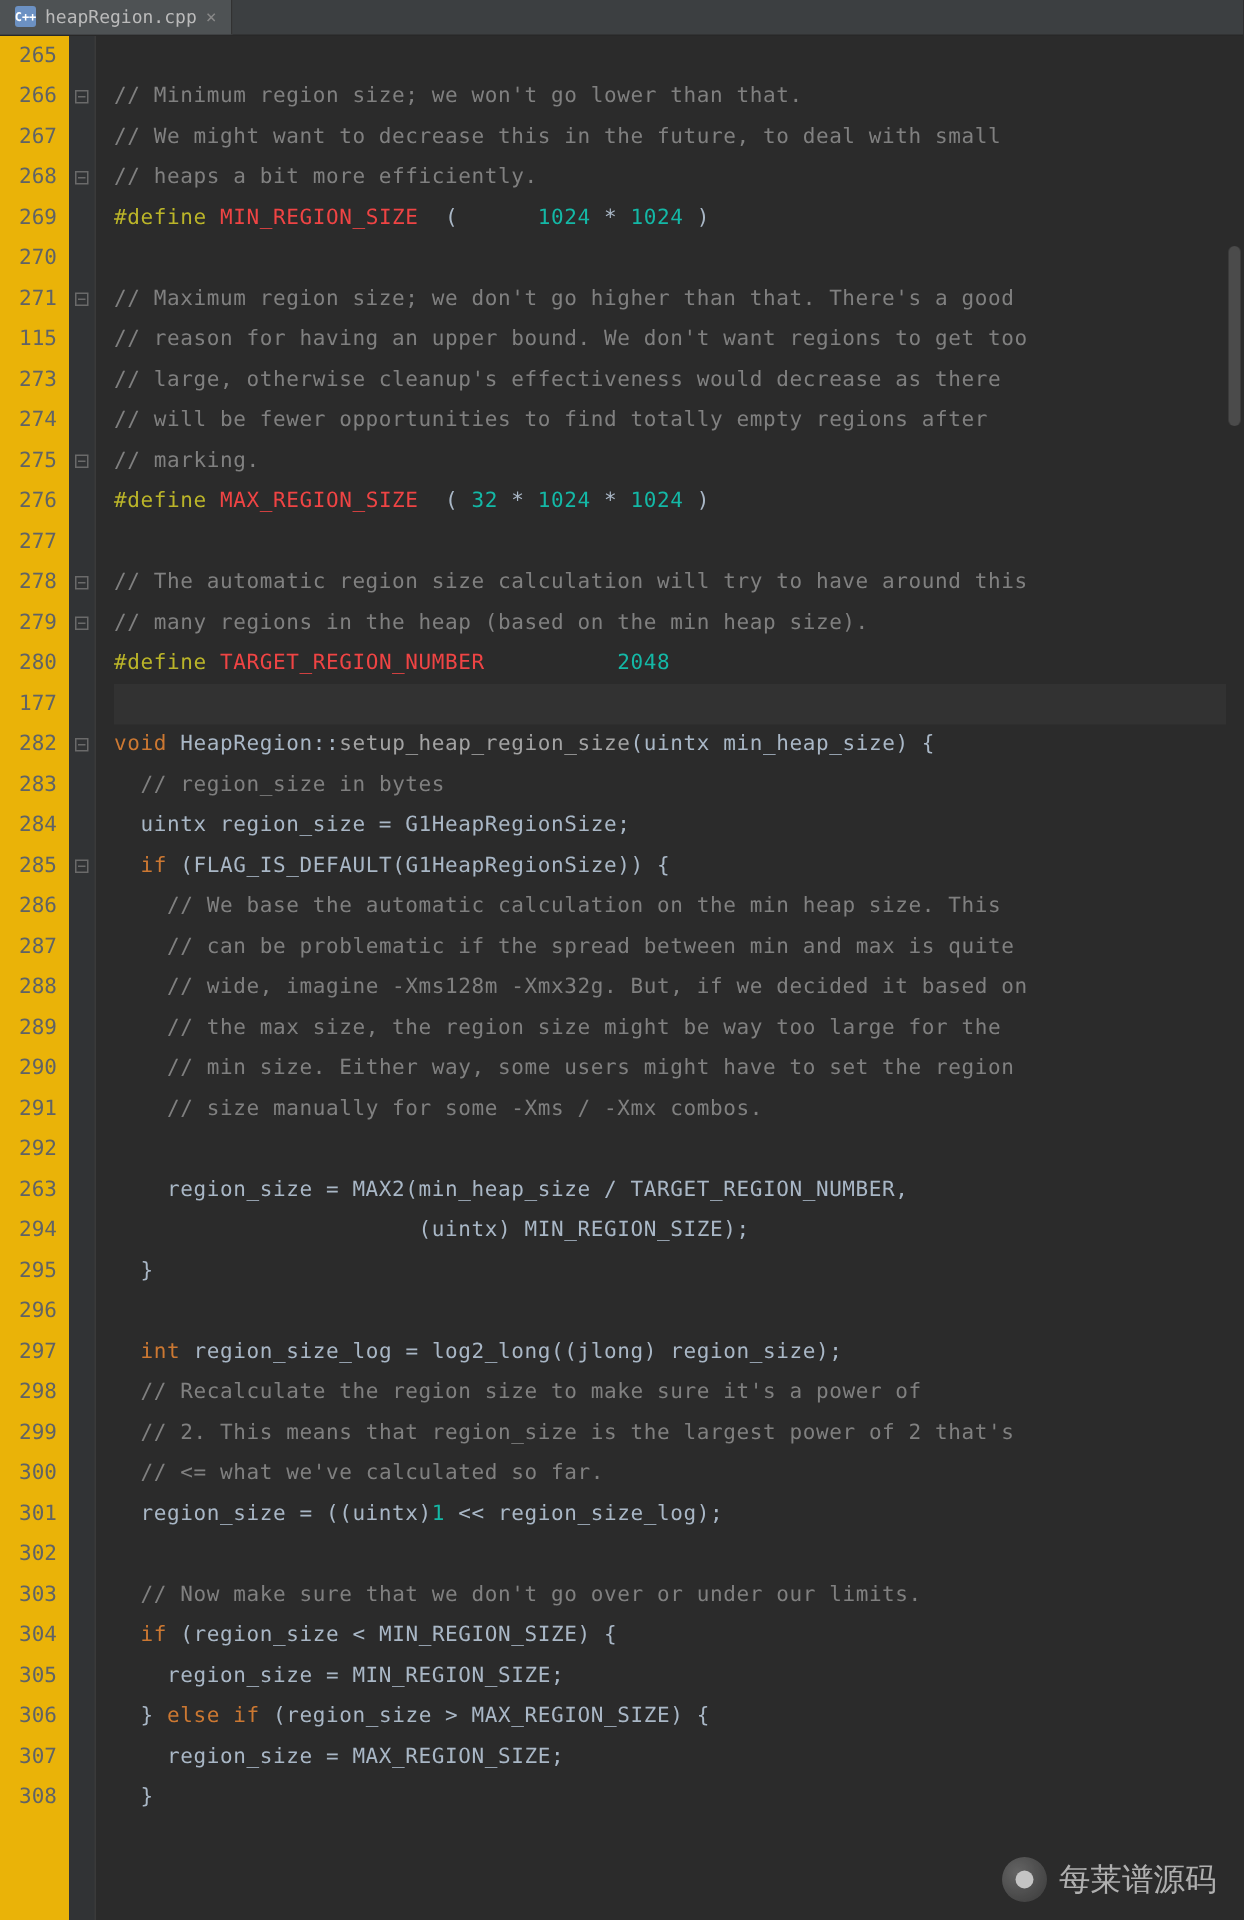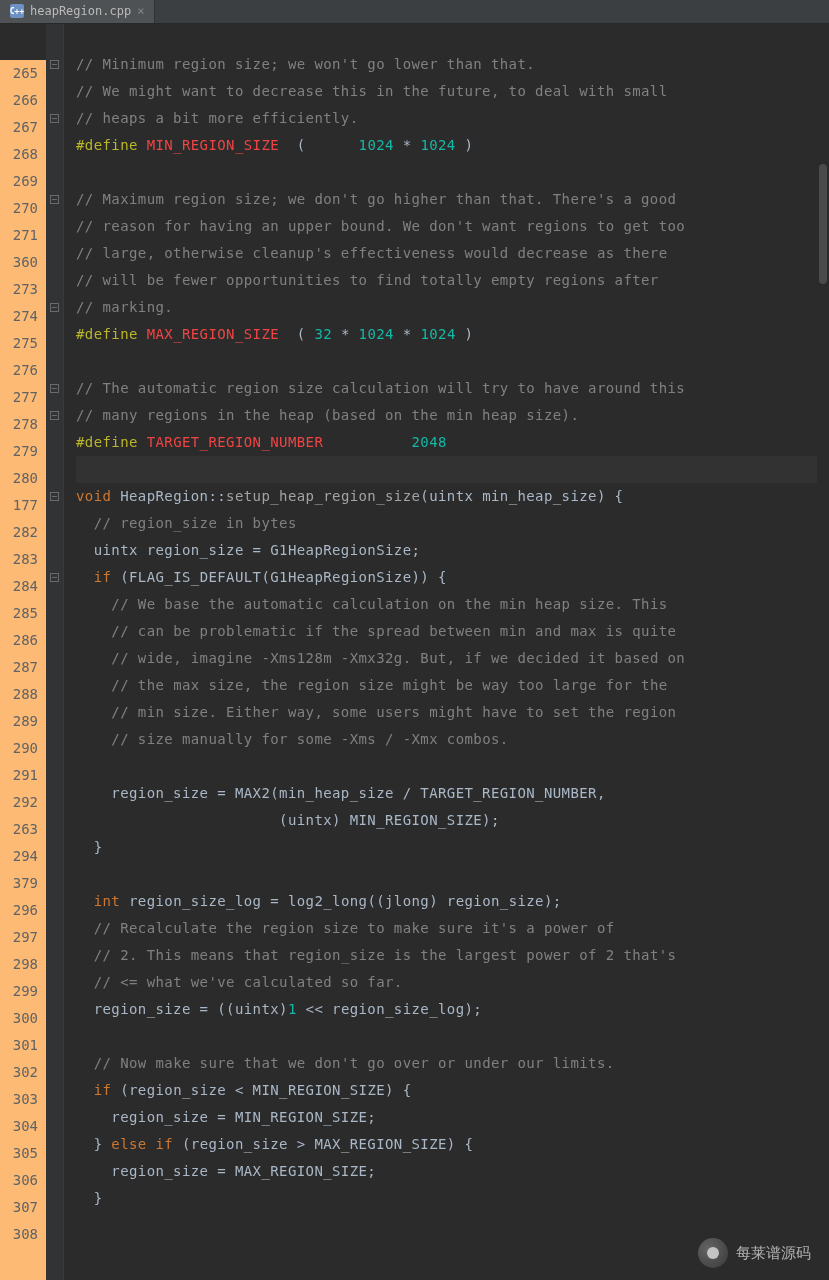--- a/index.html
+++ b/index.html
@@ -3,38 +3,38 @@
 <meta charset="utf-8">
 <style>
 * { margin:0; padding:0; box-sizing:border-box; }
 html,body { width:829px; height:1280px; overflow:hidden; background:#2b2b2b; font-family:Menlo,Consolas,"DejaVu Sans Mono",monospace; font-size:14px; }
 .app { display:flex; flex-direction:column; width:100%; height:100%; }
 .tabbar { height:24px; background:#3c3f41; display:flex; align-items:flex-end; border-bottom:1px solid #282828; }
 .tab { height:24px; display:flex; align-items:center; padding:0 10px; background:#4e5254; color:#bbbbbb; font-size:12px; gap:6px; border-right:1px solid #323232; }
 .tab .ticon { width:14px; height:14px; background:#6c91c3; border-radius:2px; display:flex; align-items:center; justify-content:center; font-size:8px; color:#fff; font-weight:bold; }
 .tab .close { color:#888; cursor:pointer; }
 .editor { flex:1; display:flex; background:#2b2b2b; overflow:hidden; }
-.gutter { width:46px; background:#fdba74; text-align:right; padding-right:8px; color:#606366; user-select:none;margin-top:36px; }
+.gutter { width:46px; background:#eab308; text-align:right; padding-right:8px; color:#606366; user-select:none; }
 .gutter div { height:27px; line-height:27px; }
 .fold { width:18px; background:#313335; border-right:1px solid #3a3a3a; }
 .fold div { height:27px; display:flex; align-items:center; justify-content:center; }
 .fold .m { width:9px; height:9px; border:1px solid #6a6a6a; position:relative; }
 .fold .m::before { content:""; position:absolute; left:1px; right:1px; top:3px; height:1px; background:#6a6a6a; }
 .code { flex:1; padding-left:12px; color:#a9b7c6; white-space:pre; overflow:hidden; letter-spacing:0.4px; }
 .code .row { height:27px; line-height:27px; }
 .code .hl { background:#323232; }
 .c-comment { color:#808080;margin-top:27px; }
 .c-keyword { color:#cc7832; }
 .c-define  { color:#bbb529; }
 .c-macro   { color:#ef4444; }
 .c-number  { color:#14b8a6; }
 .c-type    { color:#cc7832; }
 .c-func    { color:#a3a3a3; }
 .c-ident   { color:#a9b7c6; }
-.watermark { position:fixed; right:18px; bottom:12px; display:flex; align-items:center; gap:8px; color:#c7c7c7; font-family:sans-serif; font-size:15px; opacity:0.85; pointer-events:none; }
+.watermark { position:fixed; right:18px; bottom:12px; display:flex; align-items:center; gap:8px; color:#c7c7c7; font-family:sans-serif; font-size:21px; opacity:0.85; pointer-events:none; }
 .watermark .wicon { width:30px; height:30px; border-radius:50%; background:radial-gradient(circle at 35% 35%, #6f6f6f, #3d3d3d); display:flex; align-items:center; justify-content:center; }
 .watermark .wicon::before { content:""; width:12px; height:12px; border-radius:50%; background:#e0e0e0; }
 .scrollbar { position:fixed; right:0; top:24px; bottom:0; width:12px; background:#2b2b2b; }
 .scrollbar .thumb { position:absolute; left:2px; right:2px; top:140px; height:120px; background:#4b4b4b; border-radius:4px; }
 </style>
 </head>
 <body>
 
 <div class="app">
   <div class="tabbar">
@@ -46,21 +46,21 @@
   </div>
   <div class="editor">
     <div class="gutter" id="gutter">
         <div>265</div>
         <div>266</div>
         <div>267</div>
         <div>268</div>
         <div>269</div>
         <div>270</div>
         <div>271</div>
-        <div>360</div>
+        <div>115</div>
         <div>273</div>
         <div>274</div>
         <div>275</div>
         <div>276</div>
         <div>277</div>
         <div>278</div>
         <div>279</div>
         <div>280</div>
         <div>177</div>
         <div>282</div>
@@ -69,21 +69,21 @@
         <div>285</div>
         <div>286</div>
         <div>287</div>
         <div>288</div>
         <div>289</div>
         <div>290</div>
         <div>291</div>
         <div>292</div>
         <div>263</div>
         <div>294</div>
-        <div>379</div>
+        <div>295</div>
         <div>296</div>
         <div>297</div>
         <div>298</div>
         <div>299</div>
         <div>300</div>
         <div>301</div>
         <div>302</div>
         <div>303</div>
         <div>304</div>
         <div>305</div>

